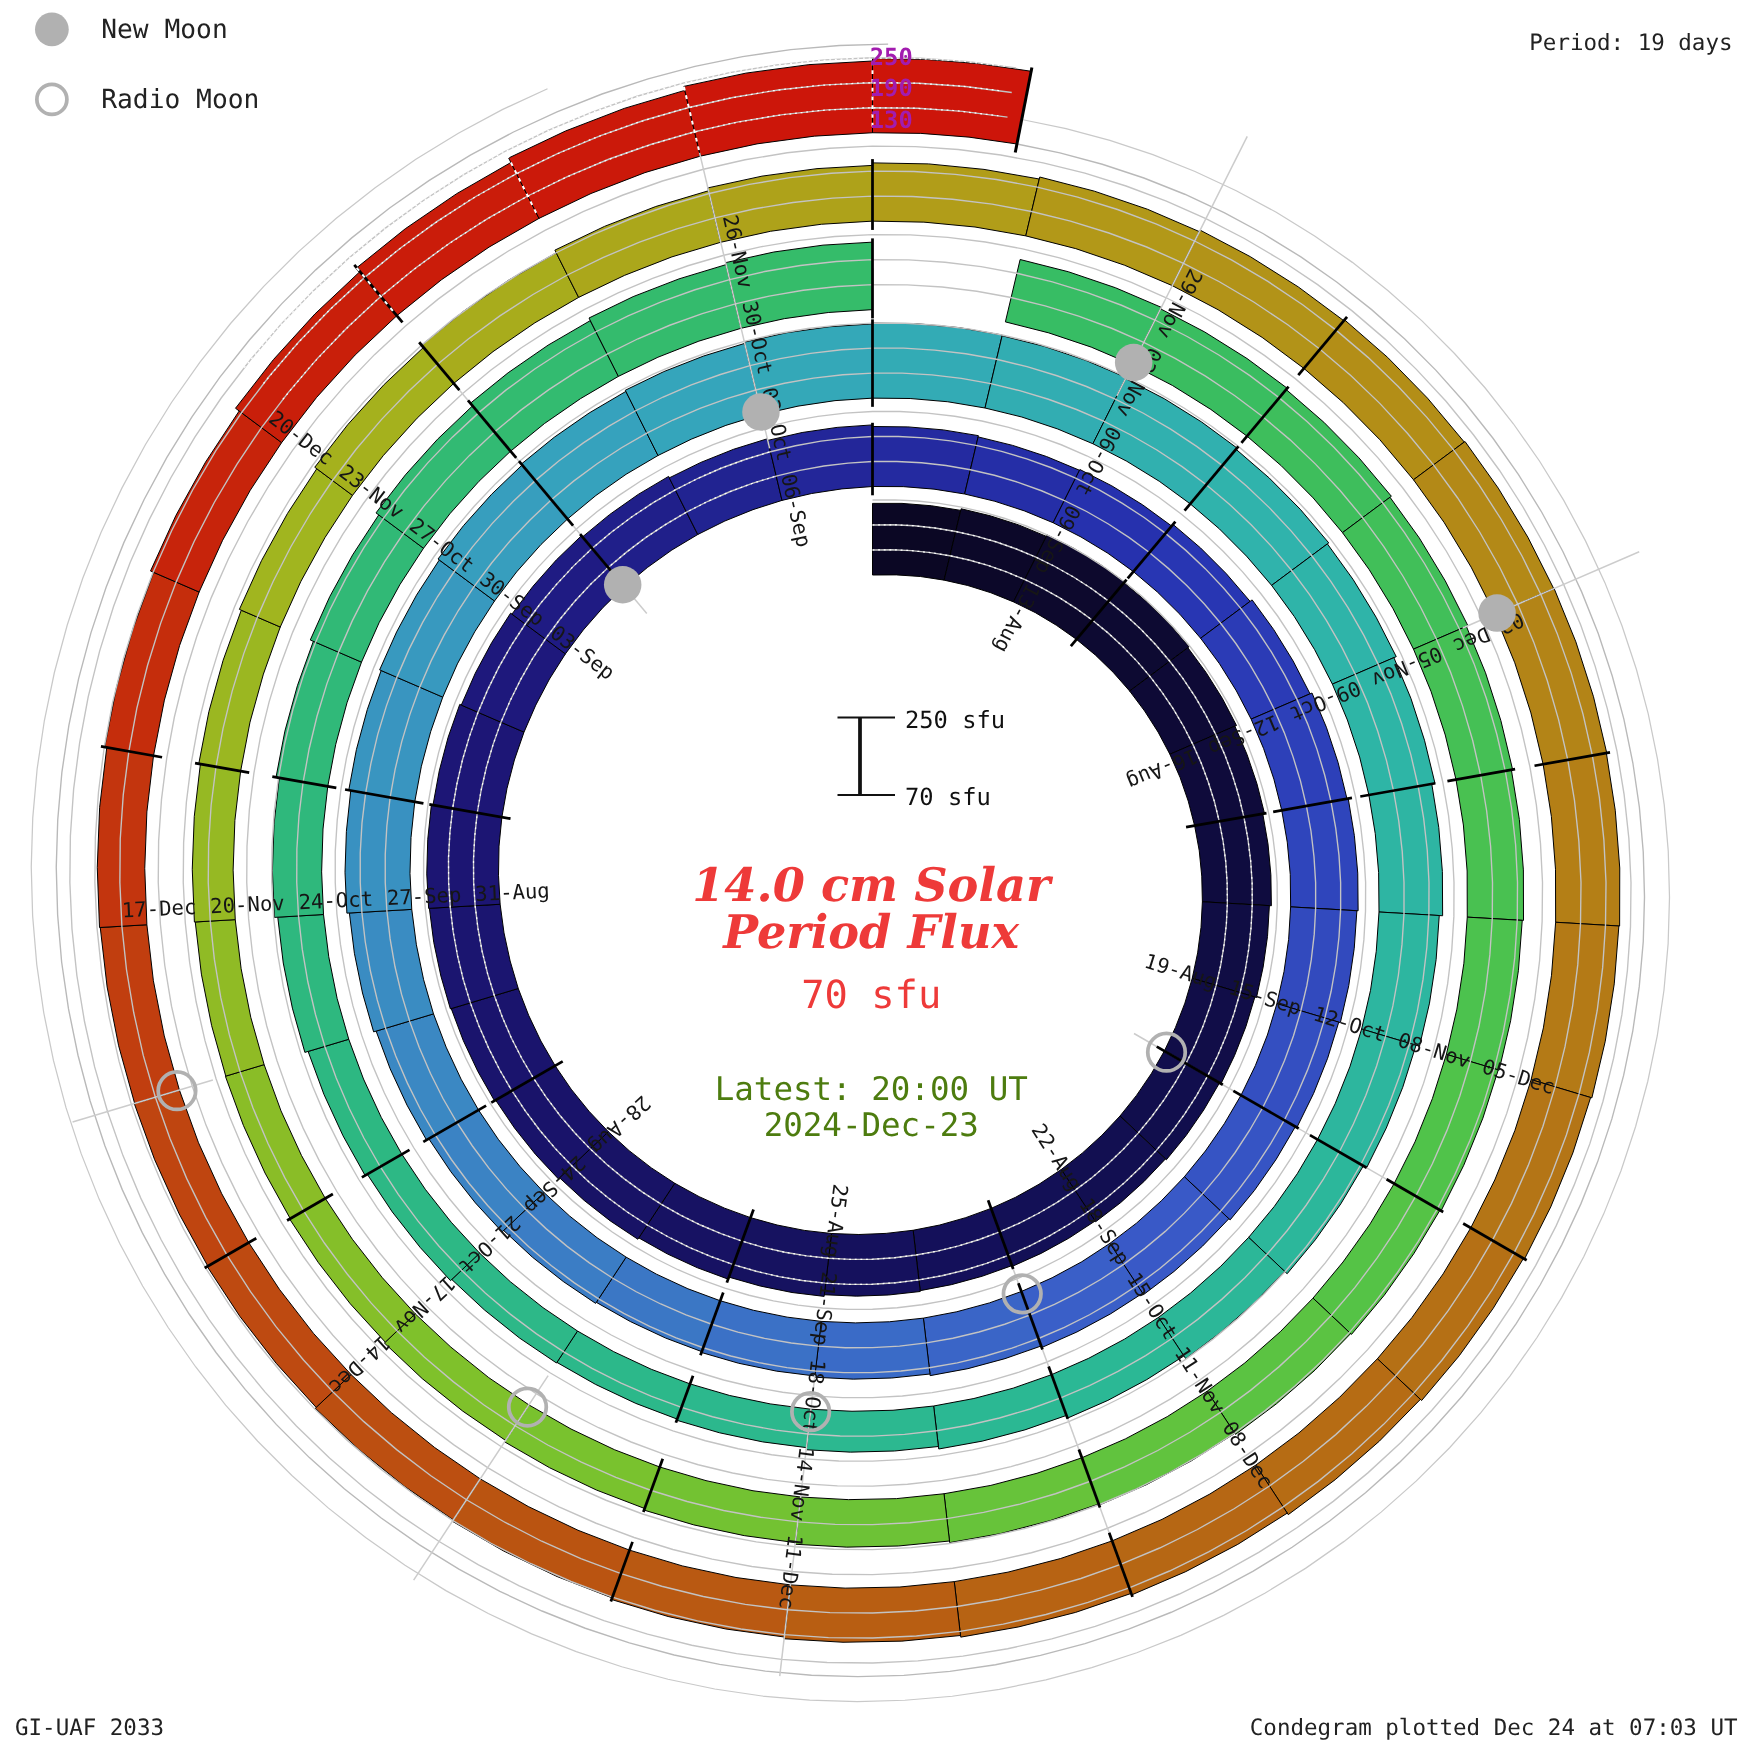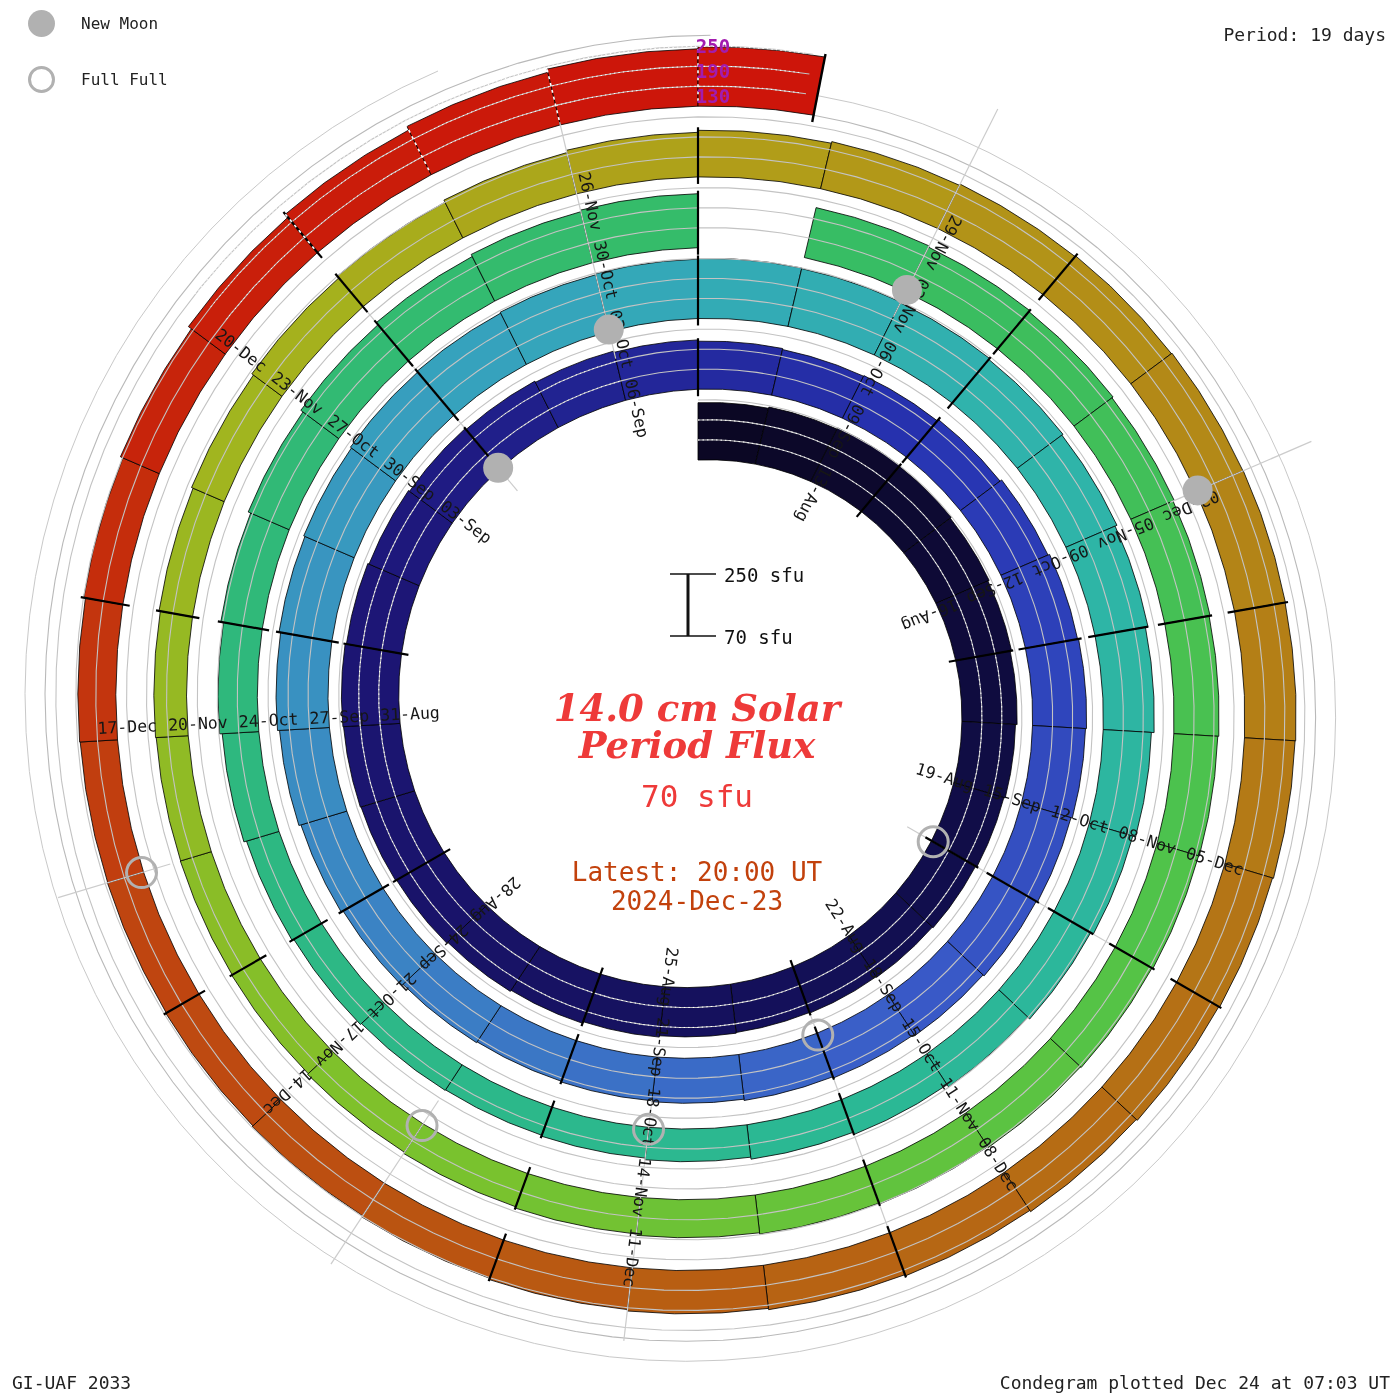--- a/index.html
+++ b/index.html
@@ -5,30 +5,30 @@
   html,body{margin:0;padding:0;background:#ffffff;}
   #stage{position:relative;width:1400px;height:1400px;background:#ffffff;overflow:hidden;
          font-family:"DejaVu Sans Mono","Liberation Mono",monospace;color:#111;}
   #spiral-svg{position:absolute;left:0;top:0;}
   .corner{position:absolute;font-size:18px;color:#222;white-space:pre;}
   #legend{position:absolute;left:28px;top:8px;}
   .legend-row{display:flex;align-items:center;height:30px;margin-bottom:26px;}
   .legend-swatch{width:27px;height:27px;border-radius:50%;margin-right:26px;flex:0 0 auto;}
   .swatch-new{background:#b1b1b1;}
   .swatch-full{background:#ffffff;border:3px solid #b1b1b1;box-sizing:border-box;}
-  .legend-label{font-size:16px;color:#222;}
+  .legend-label{font-size:21px;color:#222;}
   #period-label{right:14px;top:24px;text-align:right;}
   #radial-scale{position:absolute;left:663px;top:34px;width:100px;text-align:center;}
   .radial-scale-label{font-size:19px;font-weight:bold;color:#a21caf;line-height:25px;}
   #center-block{position:absolute;left:397px;top:690px;width:600px;text-align:center;}
   .title-line{font-family:"DejaVu Serif","Liberation Serif",serif;font-style:italic;font-weight:bold;
               font-size:37px;line-height:37px;color:#ee3a39;}
   #current-value{font-size:31px;color:#ee3a39;margin-top:14px;}
   #latest-block{position:absolute;left:397px;top:858px;width:600px;text-align:center;
-                font-size:26px;line-height:29px;color:#c2410c;}
+                font-size:26px;line-height:29px;color:#4d7c0f;}
   #footer-left{left:12px;bottom:7px;}
   #footer-right{right:10px;bottom:7px;text-align:right;}
 </style>
 </head>
 <body>
 
 <div id="stage">
 
   <svg id="spiral-svg" width="1400" height="1400" viewBox="0 0 1400 1400">
     <g id="spiral-g">
@@ -343,21 +343,21 @@
     </g>
   </svg>
 
   <div id="legend">
     <div class="legend-row">
       <span class="legend-swatch swatch-new"></span>
       <span class="legend-label">New Moon</span>
     </div>
     <div class="legend-row">
       <span class="legend-swatch swatch-full"></span>
-      <span class="legend-label">Full Full</span>
+      <span class="legend-label">Radio Moon</span>
     </div>
   </div>
 
   <div id="period-label" class="corner">Period: 19 days</div>
 
   <div id="radial-scale">
     <div class="radial-scale-label">250</div>
     <div class="radial-scale-label">190</div>
     <div class="radial-scale-label">130</div>
   </div>

